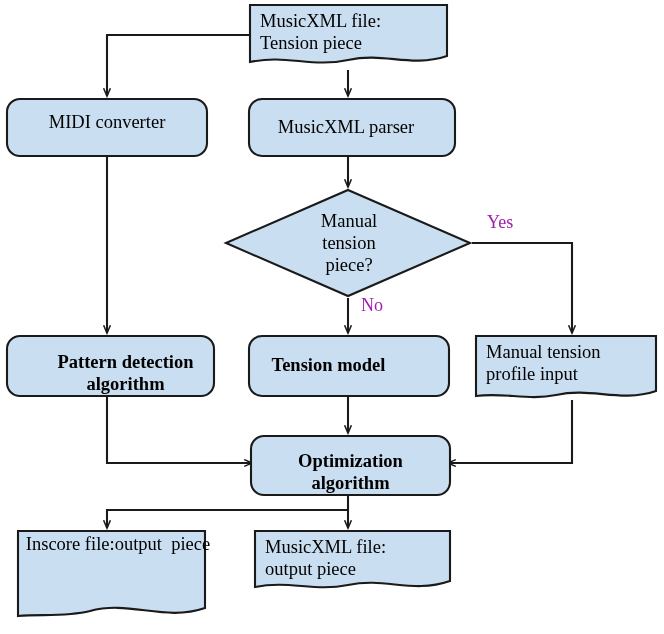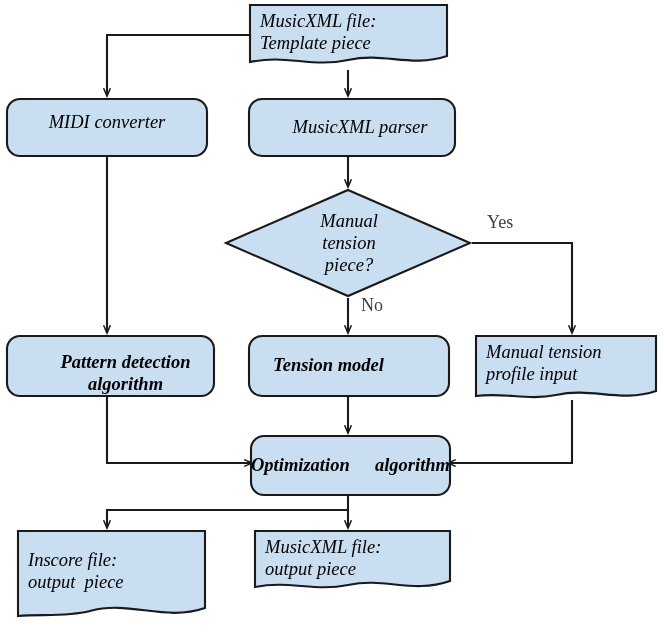--- a/index.html
+++ b/index.html
@@ -6,27 +6,26 @@
   body{width:664px;height:634px;position:relative;overflow:hidden;
        font-family:"Liberation Serif","DejaVu Serif",serif;}
   #canvas{position:absolute;left:0;top:0;width:664px;height:634px;}
   .node-label{
     position:absolute;
     display:flex;align-items:center;justify-content:center;
     text-align:center;
     color:#000000;
     pointer-events:none;
     line-height:1.18;
-    font-style:italic;
   }
   .node-label span{display:block;white-space:pre;}
   .lbl-plain{font-weight:400;font-size:18.5px;}
   .lbl-bold{font-weight:700;font-size:18.5px;}
   .lbl-doc{font-weight:400;font-size:18.5px;text-align:left;justify-content:flex-start;}
-  .edge-label{position:absolute;font-size:18px;font-weight:400;color:#404040;white-space:pre;}
+  .edge-label{position:absolute;font-size:18px;font-weight:400;color:#a21caf;white-space:pre;}
 </style>
 </head>
 <body>
 
 <svg id="canvas" viewBox="0 0 664 634">
   <defs>
     <marker id="arrowOpen" markerWidth="10" markerHeight="10" refX="8.4" refY="4" orient="auto" markerUnits="userSpaceOnUse">
       <path d="M0.6,0.6 L8.6,4 L0.6,7.4" fill="none" stroke="#1a1a1a" stroke-width="1.5" stroke-linecap="butt" stroke-linejoin="miter"></path>
     </marker>
   </defs>
@@ -72,28 +71,28 @@
 
   <rect x="251" y="436" width="199" height="59" rx="13" ry="13" fill="#c9def0" stroke="#1a1a1a" stroke-width="2.1"></rect>
 
   <path d="M18,531 L205,531 L205,608 C164,622 130,600 90,611 C66,617 42,614 18,616 Z" fill="#c9def0" stroke="#1a1a1a" stroke-width="2.1" stroke-linejoin="miter"></path>
 
   <path d="M255,531 L450,531 L450,581 C412,594 386,577 348,585 C314,592 289,580 255,587 Z" fill="#c9def0" stroke="#1a1a1a" stroke-width="2.1" stroke-linejoin="miter"></path>
 </svg>
 
 <div class="node-label lbl-doc" style="left:260px;top:6px;width:186px;height:54px;flex-direction:column;justify-content:center;align-items:flex-start;">
   <span>MusicXML file:</span>
-  <span>Template piece</span>
+  <span>Tension piece</span>
 </div>
 
 <div class="node-label lbl-plain" style="left:7px;top:99px;width:200px;height:48px;text-align:right;">
   <span>MIDI converter</span>
 </div>
 
-<div class="node-label lbl-plain" style="left:257px;top:99px;width:206px;height:57px;">
+<div class="node-label lbl-plain" style="left:243px;top:99px;width:206px;height:57px;">
   <span>MusicXML parser</span>
 </div>
 
 <div class="node-label lbl-plain" style="left:294px;top:200px;width:110px;height:88px;flex-direction:column;justify-content:center;">
   <span>Manual</span>
   <span>tension</span>
   <span>piece?</span>
 </div>
 
 <div class="node-label lbl-bold" style="left:7px;top:336px;width:237px;height:60px;flex-direction:column;justify-content:flex-end;">
@@ -103,26 +102,26 @@
 
 <div class="node-label lbl-bold" style="left:249px;top:336px;width:159px;height:60px;">
   <span>Tension model</span>
 </div>
 
 <div class="node-label lbl-doc" style="left:486px;top:337px;width:170px;height:54px;flex-direction:column;justify-content:center;align-items:flex-start;">
   <span>Manual tension</span>
   <span>profile input</span>
 </div>
 
-<div class="node-label lbl-bold" style="left:251px;top:436px;width:199px;height:59px;flex-direction:row;justify-content:space-between;">
+<div class="node-label lbl-bold" style="left:251px;top:436px;width:199px;height:59px;flex-direction:column;justify-content:flex-end;">
   <span>Optimization</span>
   <span>algorithm</span>
 </div>
 
-<div class="node-label lbl-doc" style="left:28px;top:534px;width:180px;height:76px;flex-direction:column;justify-content:center;align-items:flex-start;">
+<div class="node-label lbl-doc" style="left:28px;top:534px;width:180px;height:76px;flex-direction:row;justify-content:center;align-items:flex-start;">
   <span>Inscore file:</span>
   <span>output  piece</span>
 </div>
 
 <div class="node-label lbl-doc" style="left:265px;top:533px;width:185px;height:52px;flex-direction:column;justify-content:center;align-items:flex-start;">
   <span>MusicXML file:</span>
   <span>output piece</span>
 </div>
 
 <div class="edge-label" style="left:487px;top:212px;">Yes</div>

